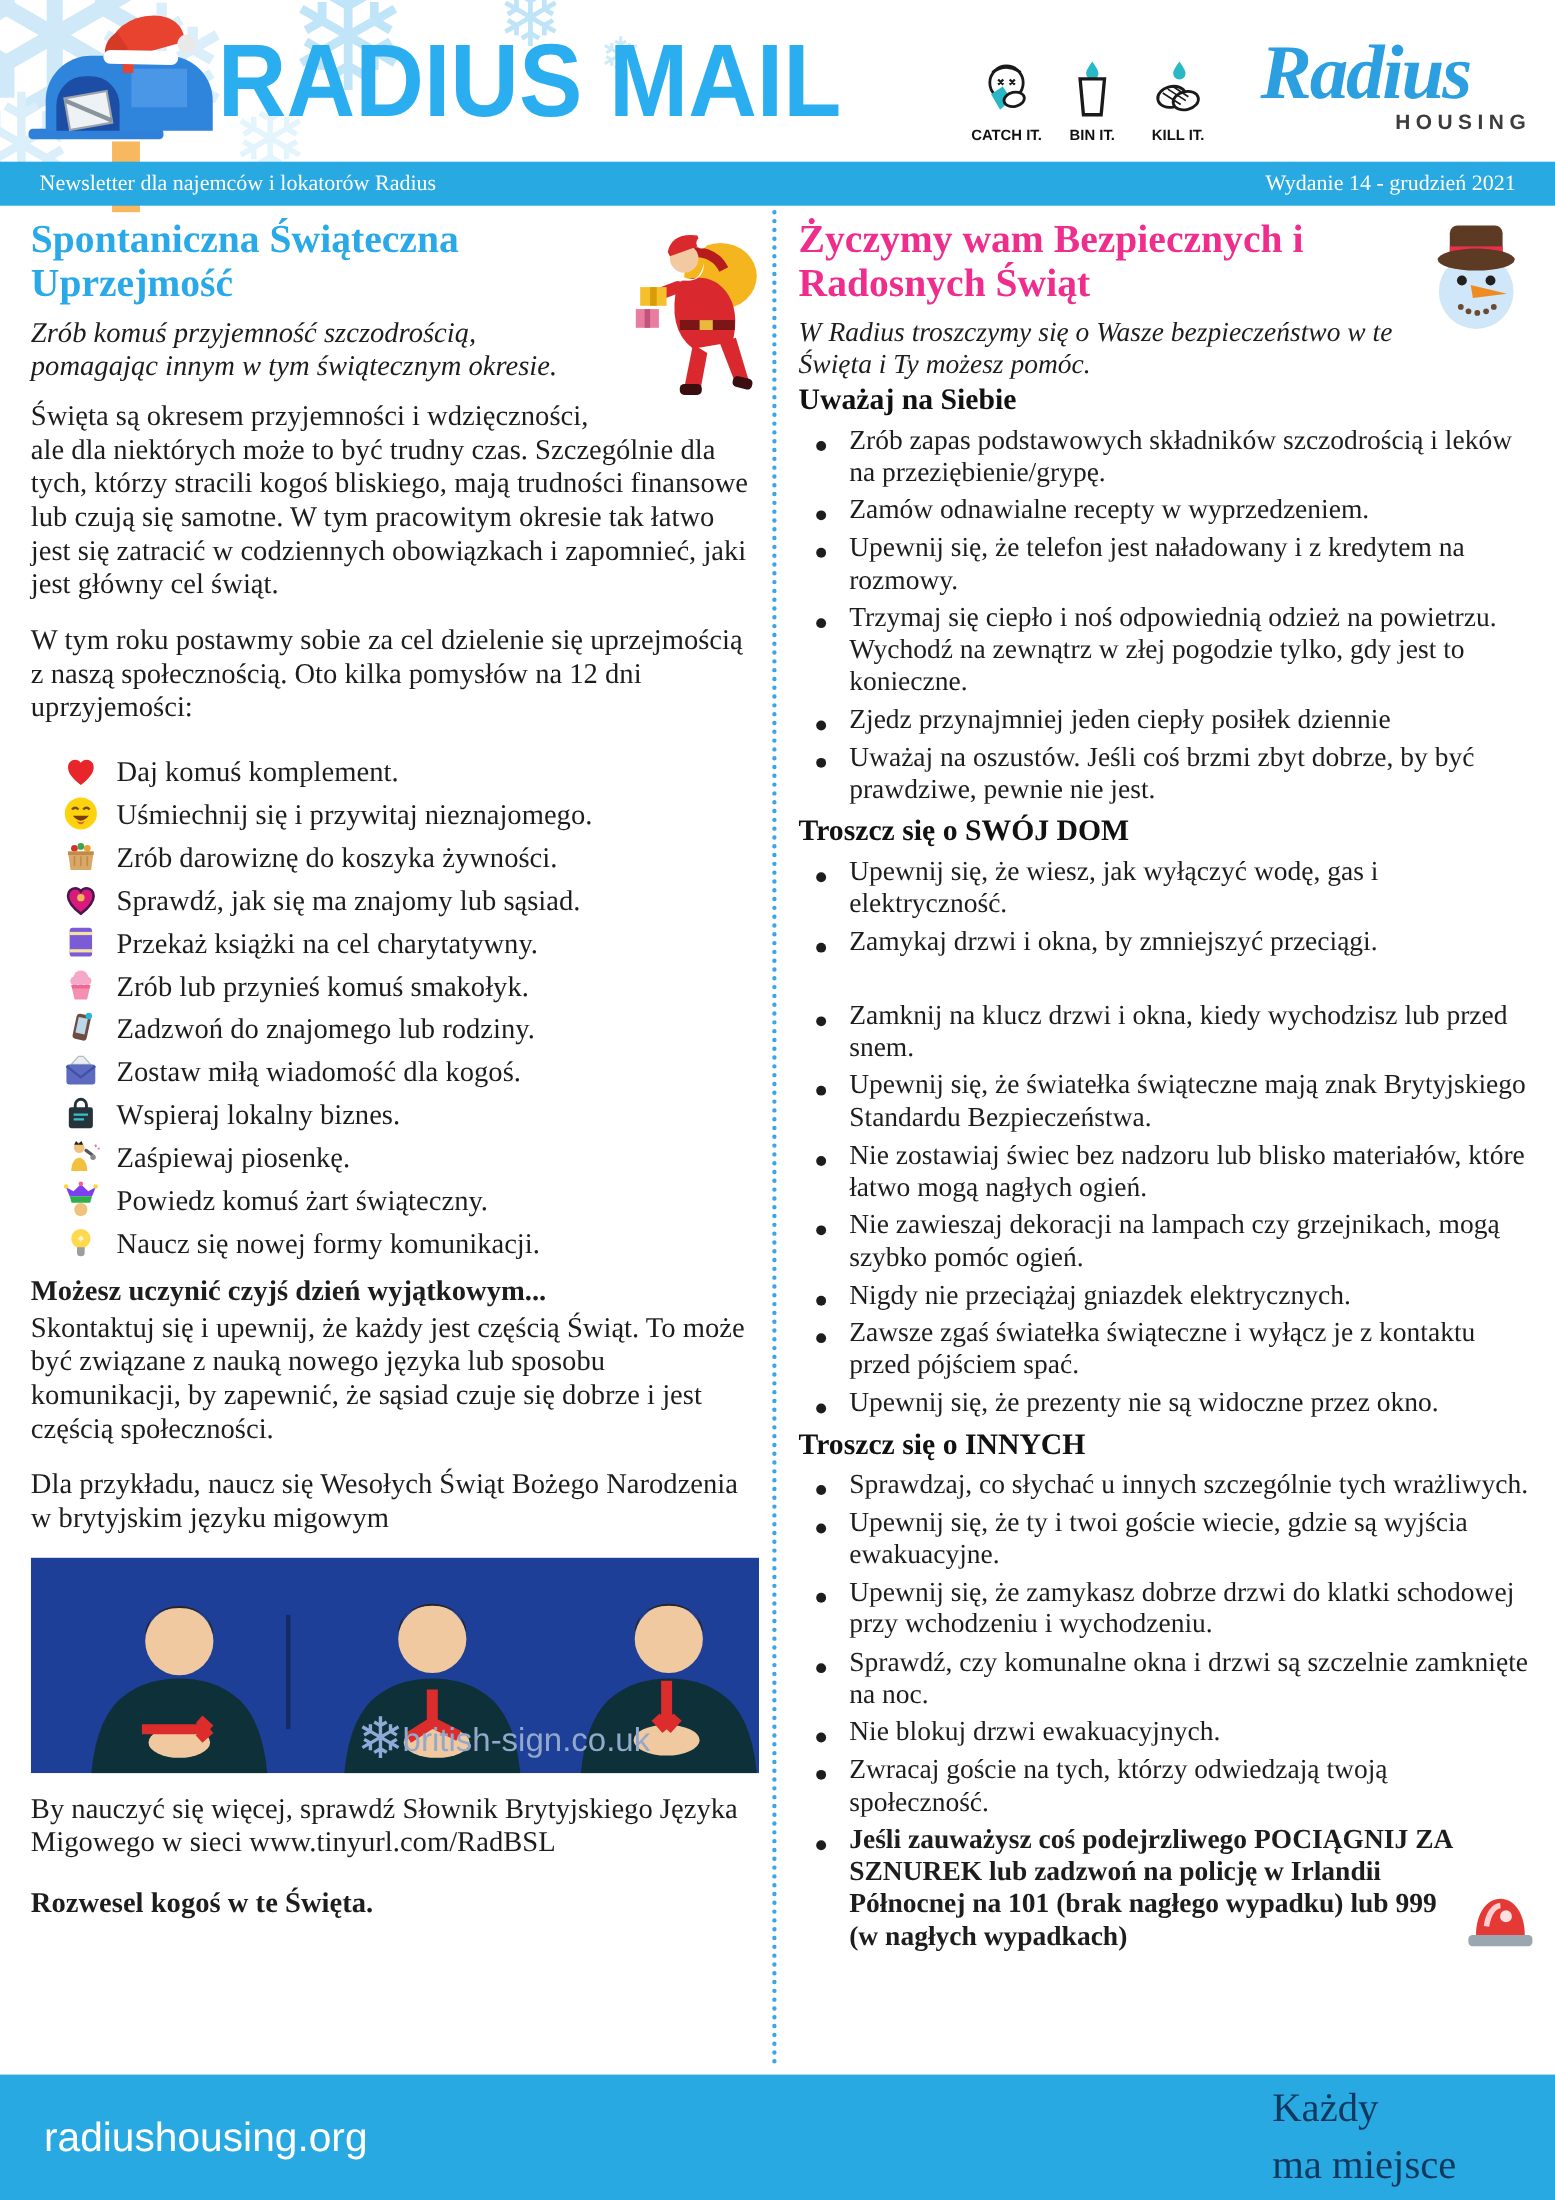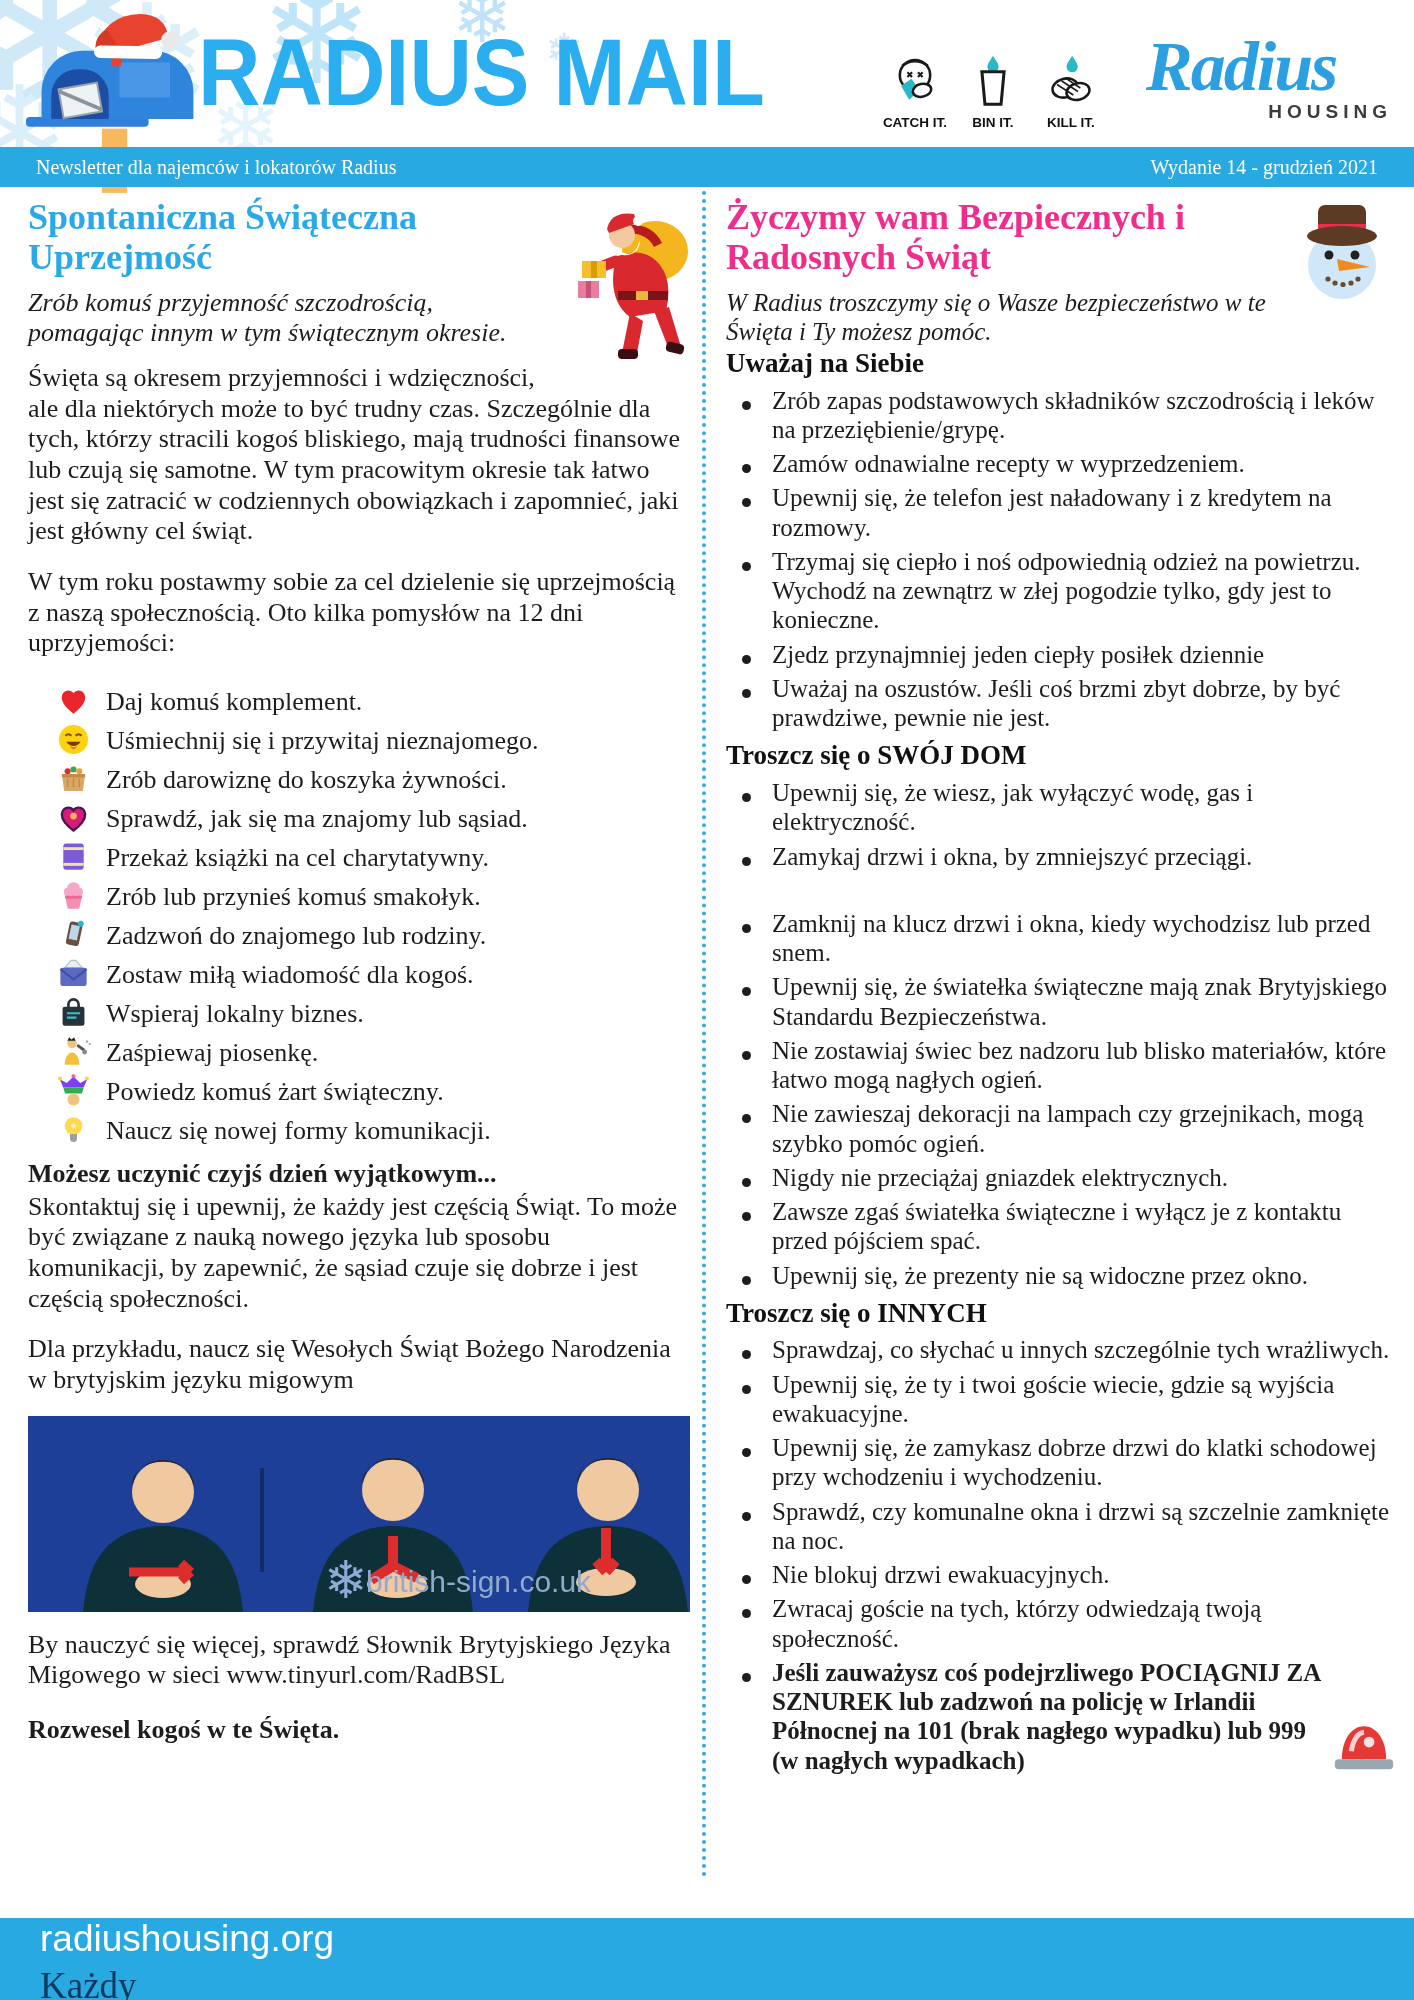--- a/index.html
+++ b/index.html
@@ -62,22 +62,22 @@
   .bullets li.gap{margin-top:38px;}
   .bullets li.bold{font-weight:bold;}
   .bullets li.has-icon{padding-right:66px;}
   .bullet-icon{position:absolute;right:-10px;bottom:0;width:76px;height:76px;}
   .bullet-icon svg{width:100%;height:100%;}
 
   .bsl-image{width:662px;height:196px;margin:2px 0 18px 0;}
   .closing{margin-top:24px;}
 
   
-  .footer{position:absolute;left:0;bottom:0;width:1414px;height:82px;background:var(--cyan-banner,#29a9e1);
-      display:flex;justify-content:space-between;align-items:flex-start;padding:0 40px;box-sizing:border-box;z-index:4;flex-direction:column;}
+  .footer{position:absolute;left:0;bottom:0;width:1414px;height:114px;background:var(--cyan-banner,#29a9e1);
+      display:flex;justify-content:space-between;align-items:center;padding:0 40px;box-sizing:border-box;z-index:4;}
   .site{font-family:"Liberation Sans",sans-serif;font-size:37px;color:#fff;}
   .tagline{font-weight:normal;font-size:37px;line-height:1.4;color:var(--footer-tagline,#10395f);margin-right:50px;}
 </style>
 </head>
 <body>
 
 <div class="page">
 
   <header class="masthead">
     <span class="snowflake sf1"></span>

